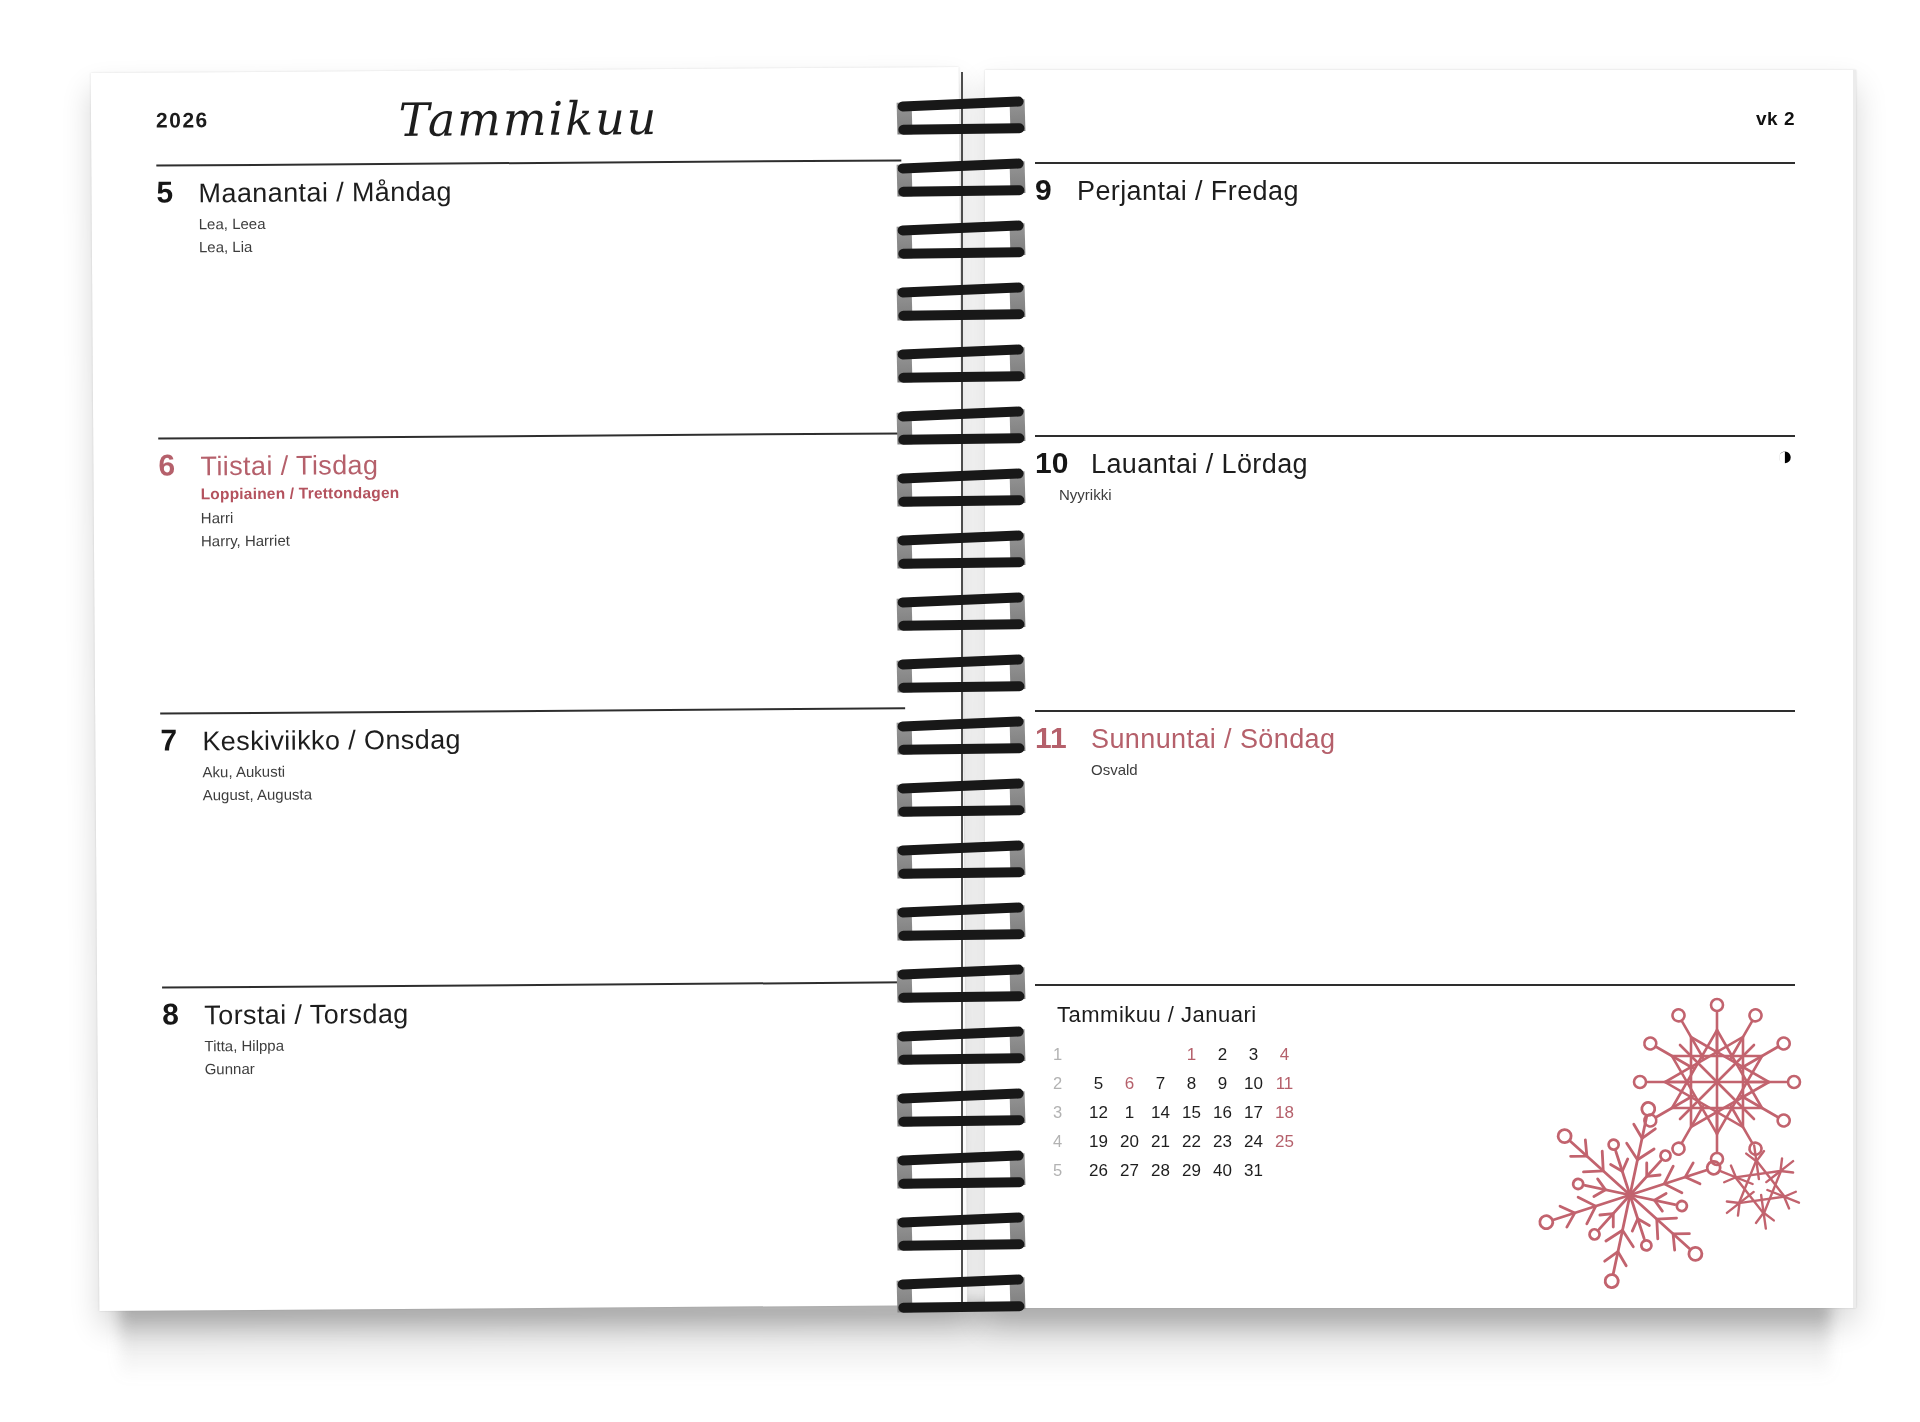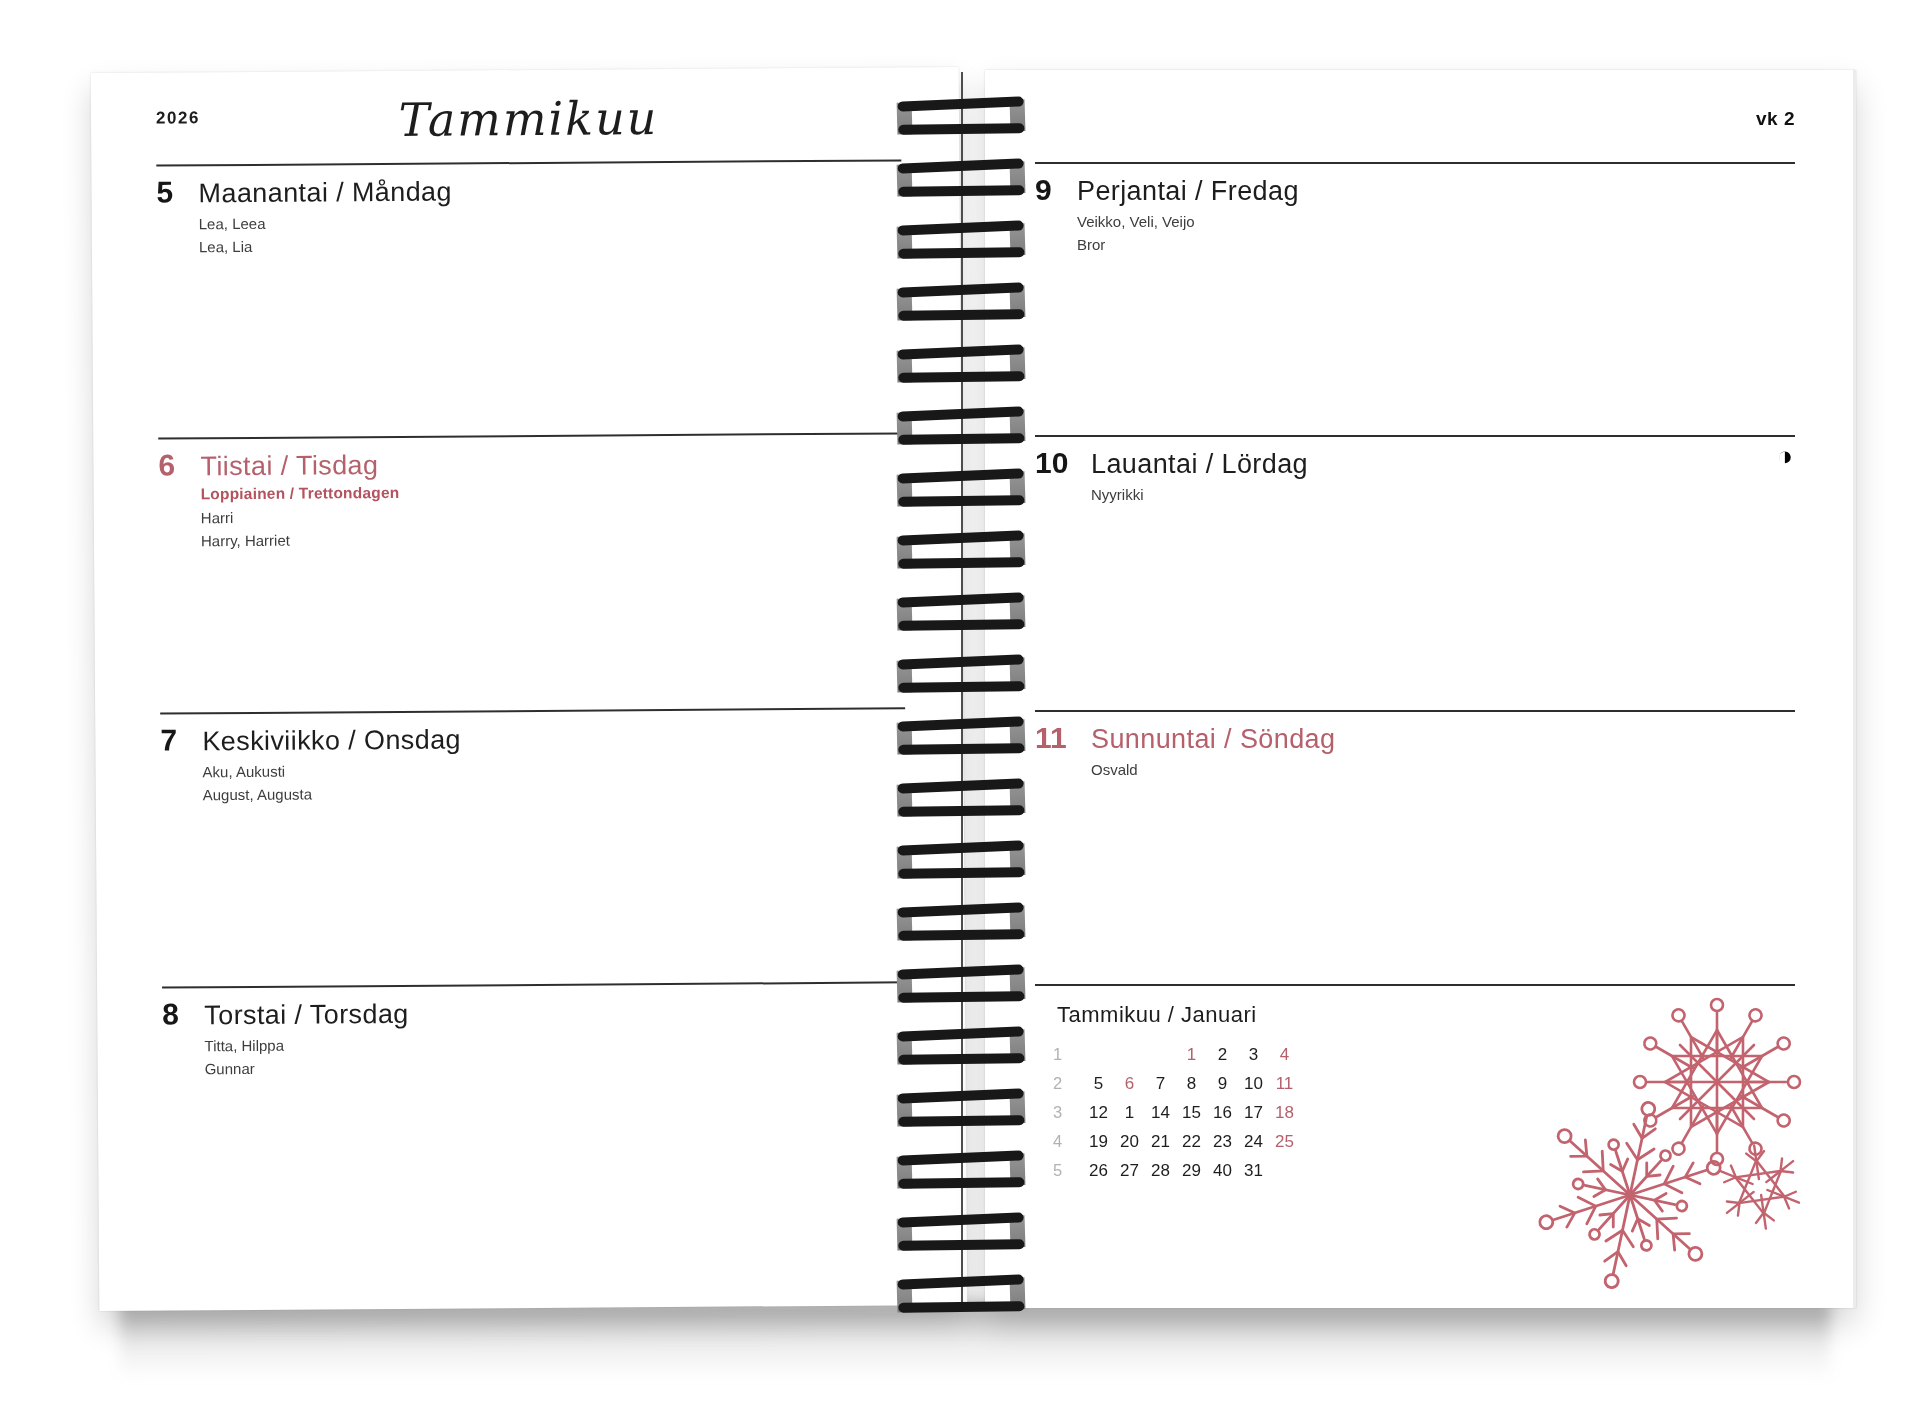--- a/index.html
+++ b/index.html
@@ -23,21 +23,21 @@
   .shadow-strip{
     position:absolute;left:120px;right:90px;top:1302px;height:78px;z-index:1;
     background:linear-gradient(to bottom, rgba(70,70,70,.38), rgba(110,110,110,.14) 48%, rgba(255,255,255,0));
     filter:blur(7px);
   }
 
   
   .page-head{position:absolute;top:0;left:0;right:0;height:92px;}
   .year{
     position:absolute;left:65px;top:36px;
-    font-size:17px;font-weight:700;letter-spacing:1.5px;color:#1c1c1c;
+    font-size:21px;font-weight:700;letter-spacing:1.5px;color:#1c1c1c;
   }
   .week-label{
     position:absolute;right:58px;top:38px;
     font-size:19px;font-weight:700;letter-spacing:.5px;color:#111;
   }
   .month-script{
     position:absolute;left:65px;right:58px;top:16px;text-align:center;
     font-family:"DejaVu Serif", serif;font-style:italic;font-weight:400;
     font-size:46px;color:#1d1d1d;letter-spacing:2px;
   }
@@ -160,32 +160,28 @@
   <div class="page page-right">
     <div class="page-head">
       <div class="week-label">vk 2</div>
     </div>
 
     <div class="day-row row-1">
       <div class="day-head">
         <span class="day-num">9</span>
         <span class="day-name">Perjantai / Fredag</span>
       </div>
-      <div class="names">
-        <div>Veikko, Veli, Veijo</div>
-        <div>Bror</div>
-      </div>
     </div>
 
     <div class="day-row row-2 two-digit">
       <div class="day-head">
         <span class="day-num">10</span>
         <span class="day-name">Lauantai / Lördag</span>
       </div>
-      <div class="names" style="margin-left:56px">
+      <div class="names" style="margin-left:24px">
         <div>Nyyrikki</div>
       </div>
       <span class="moon">◑</span>
     </div>
 
     <div class="day-row row-3 two-digit red">
       <div class="day-head">
         <span class="day-num">11</span>
         <span class="day-name">Sunnuntai / Söndag</span>
       </div>

